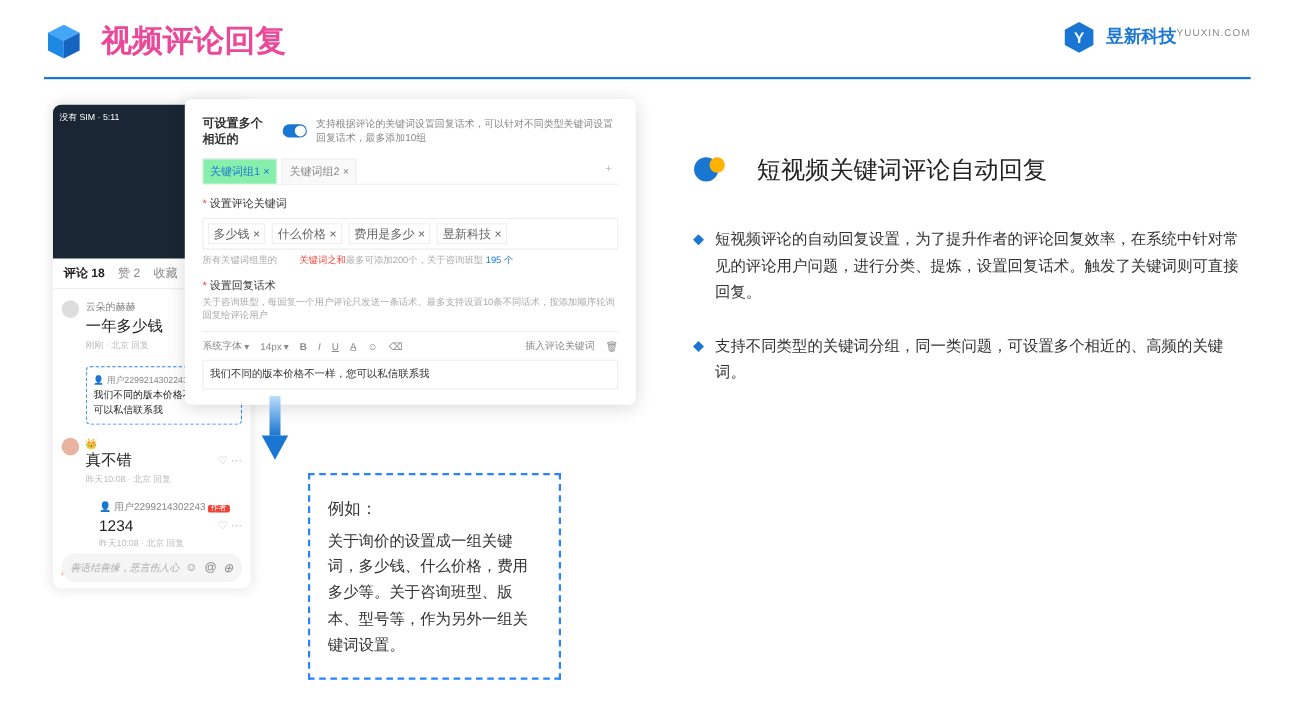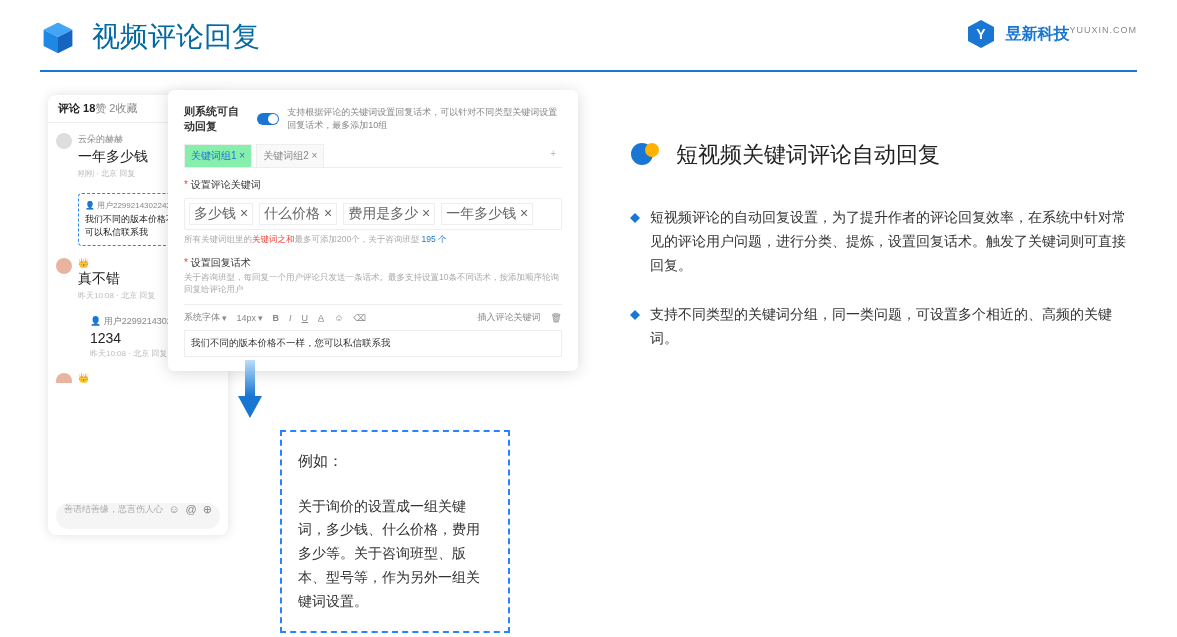--- a/index.html
+++ b/index.html
@@ -1,80 +1,80 @@
 <!DOCTYPE html>
 <html><head>
 <meta charset="utf-8">
 <style>
 * { margin:0; padding:0; box-sizing:border-box; font-family:-apple-system,"PingFang SC","Microsoft YaHei",sans-serif; }
 body { width:1177px; height:637px; background:#fff; position:relative; overflow:hidden; }
 
 
 .header { display:flex; align-items:center; padding:18px 40px 10px 40px; }
 .header-icon { width:36px; height:36px; margin-right:16px; }
-.header-title { font-size:28px; color:#0369a1; font-weight:400; }
+.header-title { font-size:28px; color:#ec4899; font-weight:700; }
 .logo-box { position:absolute; right:40px; top:18px; display:flex; align-items:center; gap:8px; }
 .logo-hex { width:32px; height:32px; }
 .logo-text { display:flex; line-height:1; }
 .logo-cn { font-size:16px; color:#1976d2; font-weight:600; }
 .logo-url { font-size:9px; color:#888; letter-spacing:1px; }
 .divider { height:2px; background:#1976d2; margin:4px 40px 0; }
 
 
 .left-area { position:absolute; left:48px; top:90px; width:530px; height:470px; }
 
 .phone { position:absolute; left:0; top:5px; width:180px; height:440px; background:#fff; border-radius:8px; box-shadow:0 0 12px rgba(0,0,0,.12); overflow:hidden; }
 .phone-video { width:180px; height:140px; background:#1a2633; color:#fff; font-size:9px; padding:6px; position:relative; }
 .phone-status { color:#fff; font-size:8px; }
-.phone-tabs { display:flex; padding:6px 10px; font-size:11px; border-bottom:1px solid #eee; }
+.phone-tabs { display:flex; gap:12px; padding:6px 10px; font-size:11px; border-bottom:1px solid #eee; }
 .phone-tabs span.active { font-weight:600; color:#222; }
 .phone-tabs span { color:#888; }
 .phone-scroll { padding:4px 8px; height:260px; overflow:hidden; }
 .cmt { padding:6px 0 8px 22px; position:relative; font-size:10px; border-bottom:#f5f5f5; }
 .cmt .av { position:absolute; left:0; top:6px; width:16px; height:16px; border-radius:50%; background:#ddd; }
 .cmt .nm { color:#888; font-size:9px; padding-bottom:2px;}
 .cmt .tx { color:#222; font-size:14px; }
 .cmt .mt { color:#bbb; font-size:8px; padding-top:2px; }
 .badge-author { background:#f44336; color:#fff; font-size:7px; padding:0 3px; border-radius:2px; margin-left:2px; }
 .reply-box { margin:6px 0 6px 22px; border:1px dashed #2684ff; border-radius:4px; padding:6px; background:#fff; }
 .reply-box .nm2 { font-size:8px; color:#888; display:flex; align-items:center; gap:2px;}
 .reply-box .tx2 { font-size:9px; color:#222; padding-top:2px; }
-.phone-input { position:absolute; bottom:6px; left:8px; right:8px; height:26px; background:#f5f5f5; border-radius:14px; font-size:9px; color:#aaa; display:flex; align-items:flex-start; padding:0 8px; justify-content:space-between; }
+.phone-input { position:absolute; bottom:6px; left:8px; right:8px; height:26px; background:#f5f5f5; border-radius:14px; font-size:9px; color:#aaa; display:flex; align-items:center; padding:0 8px; justify-content:space-between;font-style:italic; }
 .phone-input-icons { display:flex; gap:6px; color:#888; font-size:11px;}
 
 .panel { position:absolute; left:120px; top:0; width:410px; background:#fff; border-radius:6px; box-shadow:0 2px 16px rgba(0,0,0,.15); padding:14px 16px; font-size:10px; color:#666; }
 .panel-head { display:flex; align-items:center; gap:8px; font-size:11px; color:#333; font-weight:600; }
 .toggle { width:22px; height:12px; background:#1976d2; border-radius:6px; position:relative; flex-shrink:0; }
 .toggle::after{ content:""; position:absolute; right:1px; top:1px; width:10px; height:10px; background:#fff; border-radius:50%; }
 .panel-head-desc { font-weight:400; color:#888; font-size:9px; }
 .tabs { display:flex; gap:4px; margin-top:10px; border-bottom:1px solid #eee; }
 .tabs .tab { padding:4px 6px; font-size:10px; color:#888; border:1px solid #eee; border-bottom:none; background:#f9f9f9;}
 .tabs .tab.active { color:#1976d2; border-color:#eee; background:#86efac; }
 .tabs .plus { margin-left:auto; color:#bbb; padding:4px 6px;}
 .sec-label { font-size:10px; color:#333; margin-top:10px; }
 .sec-label::before { content:"* "; color:#f44336;}
 .sec-desc { font-size:8.5px; color:#aaa; margin-top:2px;}
 .tag-row { display:flex; gap:6px; margin-top:6px; border:1px solid #eee; padding:4px; border-radius:2px;}
-.tag { border:1px solid #eee; padding:1px 4px; font-size:14px; color:#666; }
+.tag { border:1px solid #eee; padding:1px 4px; font-size:11px; color:#666; }
 .hint { font-size:8.5px; color:#aaa; margin-top:4px;}
-.hint .red { color:#f44336; }
+.hint .red { color:#f44336;margin-left:20px; }
 .hint .blue { color:#1976d2;}
 .toolbar { display:flex; gap:10px; align-items:center; margin-top:8px; border-top:1px solid #eee; padding-top:6px; font-size:9px; color:#888;}
 .toolbar .sel { display:flex; align-items:center; gap:2px;}
 .toolbar .sp { flex:1;}
 .panel-textline { border:1px solid #eee; padding:6px; font-size:9.5px; color:#333; margin-top:6px; }
 
 .arrow { position:absolute; left:186px; top:270px; width:32px; height:60px; }
 
 .example-box { position:absolute; left:232px; top:340px; width:230px; border:2px dashed #2684ff; padding:18px 16px; font-size:14px; color:#333; line-height:1.7; background:#fff; }
-.example-title { font-size:15px; margin-bottom:19px;font-family:Liberation Mono, monospace;}
+.example-title { font-size:15px; margin-bottom:4px;}
 
 
 .right-col { position:absolute; left:630px; top:140px; width:500px; }
-.right-head { display:flex; align-items:center; gap:16px; }
+.right-head { display:flex; align-items:center; gap:28px; }
 .bubble-icon { width:30px; height:30px; position:relative; }
 .right-title { font-size:22px; color:#222; font-weight:500; }
 .bullets { margin-top:36px; }
 .bullet { display:flex; gap:10px; margin-bottom:26px; font-size:14px; color:#333; line-height:1.7; }
 .bullet-icon { width:10px; height:10px; flex-shrink:0; margin-top:7px; }
 .bullet-icon svg { display:block; }
 
 .heart { color:#bbb; font-size:10px;}
 .like-row { display:flex; justify-content:space-between; align-items:center;}
 </style>
@@ -97,20 +97,23 @@
   <div class="logo-text">
     <span class="logo-cn">昱新科技</span>
     <span class="logo-url">YUUXIN.COM</span>
   </div>
 </div>
 <div class="divider"></div>
 
 <div class="left-area">
 
   <div class="phone">
+    <div class="phone-video">
+      <div class="phone-status">没有 SIM · 5:11</div>
+    </div>
     <div class="phone-tabs">
       <span class="active">评论 18</span>
       <span>赞 2</span>
       <span>收藏</span>
     </div>
     <div class="phone-scroll">
       <div class="cmt">
         <div class="av"></div>
         <div class="nm">云朵的赫赫</div>
         <div class="tx">一年多少钱</div>
@@ -152,35 +155,35 @@
       <span class="phone-input-icons">
         <span>☺</span>
         <span>@</span>
         <span>⊕</span>
       </span>
     </div>
   </div>
 
   <div class="panel">
     <div class="panel-head">
-      <span>则系统可自动回复</span>
+      <span>可设置多个相近的</span>
       <span class="toggle"></span>
       <span class="panel-head-desc">支持根据评论的关键词设置回复话术，可以针对不同类型关键词设置回复话术，最多添加10组</span>
     </div>
     <div class="tabs">
       <div class="tab active"><span>关键词组1</span> ×</div>
       <div class="tab"><span>关键词组2</span> ×</div>
       <div class="plus">+</div>
     </div>
     <div class="sec-label">设置评论关键词</div>
     <div class="tag-row">
       <span class="tag">多少钱 ×</span>
       <span class="tag">什么价格 ×</span>
       <span class="tag">费用是多少 ×</span>
-      <span class="tag">一年多少钱 ×</span>
+      <span class="tag">昱新科技 ×</span>
     </div>
     <div class="hint">
       <span>所有关键词组里的</span><span class="red">关键词之和</span><span>最多可添加200个，关于咨询班型 </span><span class="blue">195 个</span>
     </div>
     <div class="sec-label">设置回复话术</div>
     <div class="sec-desc">关于咨询班型，每回复一个用户评论只发送一条话术。最多支持设置10条不同话术，按添加顺序轮询回复给评论用户</div>
     <div class="toolbar">
       <span class="sel"><span>系统字体</span> ▾</span>
       <span class="sel"><span>14px</span> ▾</span>
       <span><b>B</b></span>

